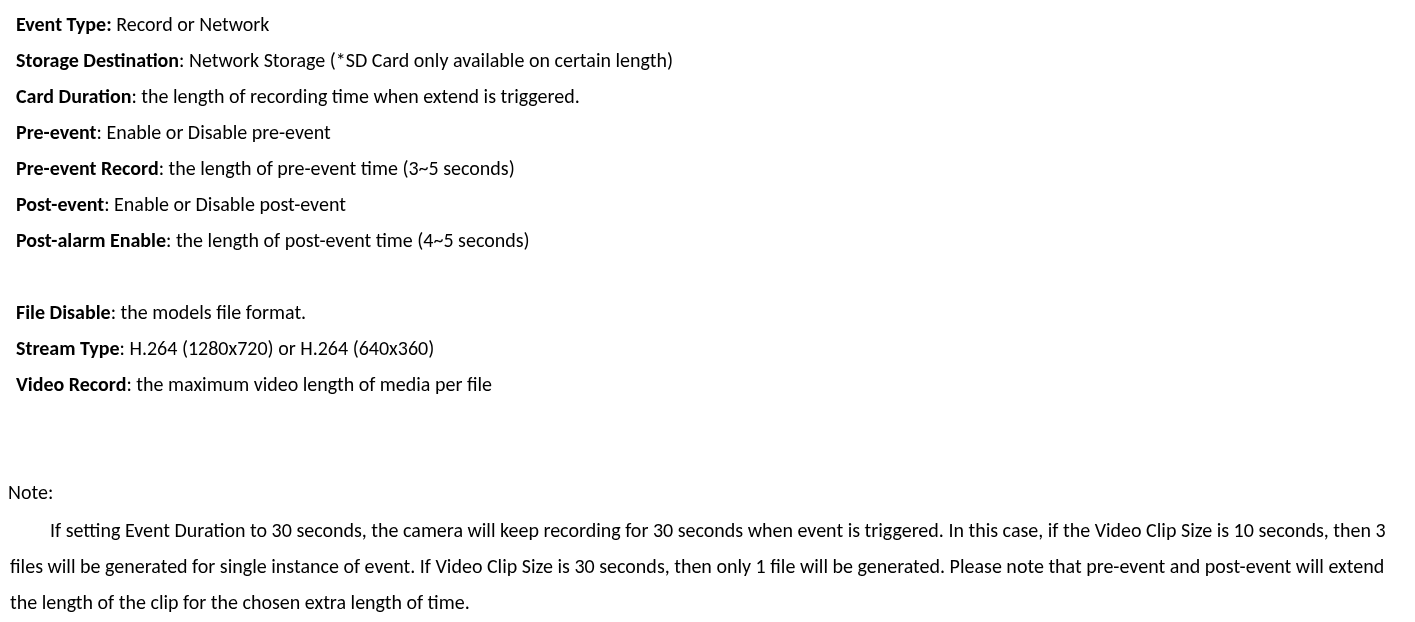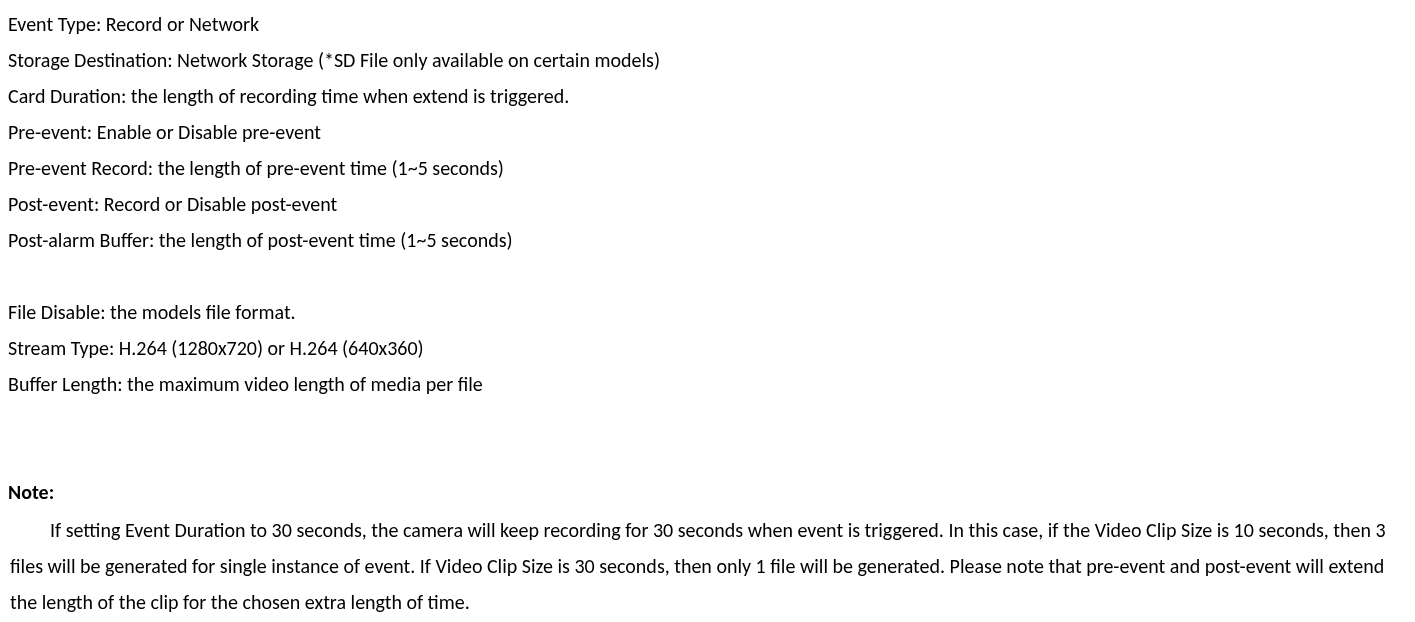--- a/index.html
+++ b/index.html
@@ -10,49 +10,50 @@
       margin: 0;
       padding: 6px 8px;
       background: #fff;
       width: 1415px;
       box-sizing: border-box;
     }
     .field-line {
       margin: 0;
     }
     .field-label {
-      font-weight: normal;
+      font-weight: bold;
+      margin-left: 8px;
     }
     .note-label {
-      font-weight: bold;
+      font-weight: normal;
     }
     .spacer {
       height: 1.8em;
     }
     .spacer-large {
       height: 3.6em;
     }
     .note-body {
       margin: 2px;
       text-indent: 2em;
     }
   </style>
 </head>
 <body>
 
 <p class="field-line"><span class="field-label">Event Type:</span><span> Record or Network</span></p>
-<p class="field-line"><span class="field-label">Storage Destination</span><span>: Network Storage (*SD File only available on certain models)</span></p>
+<p class="field-line"><span class="field-label">Storage Destination</span><span>: Network Storage (*SD Card only available on certain length)</span></p>
 <p class="field-line"><span class="field-label">Card Duration</span><span>: the length of recording time when extend is triggered.</span></p>
 <p class="field-line"><span class="field-label">Pre-event</span><span>: Enable or Disable pre-event</span></p>
-<p class="field-line"><span class="field-label">Pre-event Record</span><span>: the length of pre-event time (1~5 seconds)</span></p>
-<p class="field-line"><span class="field-label">Post-event</span><span>: Record or Disable post-event</span></p>
-<p class="field-line"><span class="field-label">Post-alarm Buffer</span><span>: the length of post-event time (1~5 seconds)</span></p>
+<p class="field-line"><span class="field-label">Pre-event Record</span><span>: the length of pre-event time (3~5 seconds)</span></p>
+<p class="field-line"><span class="field-label">Post-event</span><span>: Enable or Disable post-event</span></p>
+<p class="field-line"><span class="field-label">Post-alarm Enable</span><span>: the length of post-event time (4~5 seconds)</span></p>
 
 <div class="spacer"></div>
 
 <p class="field-line"><span class="field-label">File Disable</span><span>: the models file format.</span></p>
 <p class="field-line"><span class="field-label">Stream Type</span><span>: H.264 (1280x720) or H.264 (640x360)</span></p>
-<p class="field-line"><span class="field-label">Buffer Length</span><span>: the maximum video length of media per file</span></p>
+<p class="field-line"><span class="field-label">Video Record</span><span>: the maximum video length of media per file</span></p>
 
 <div class="spacer-large"></div>
 
 <p class="field-line"><span class="note-label">Note:</span></p>
 <p class="note-body">If setting Event Duration to 30 seconds, the camera will keep recording for 30 seconds when event is triggered. In this case, if the Video Clip Size is 10 seconds, then 3 files will be generated for single instance of event. If Video Clip Size is 30 seconds, then only 1 file will be generated. Please note that pre-event and post-event will extend the length of the clip for the chosen extra length of time.</p>
 
 </body></html>

